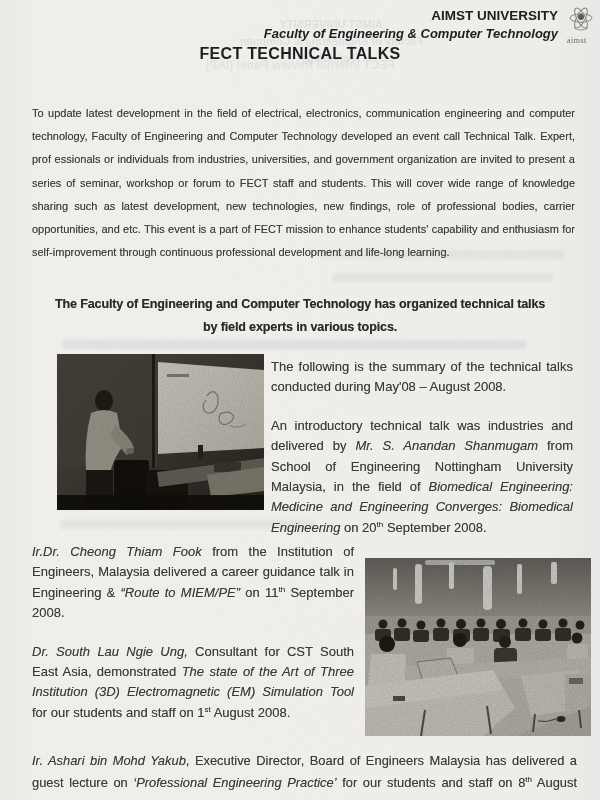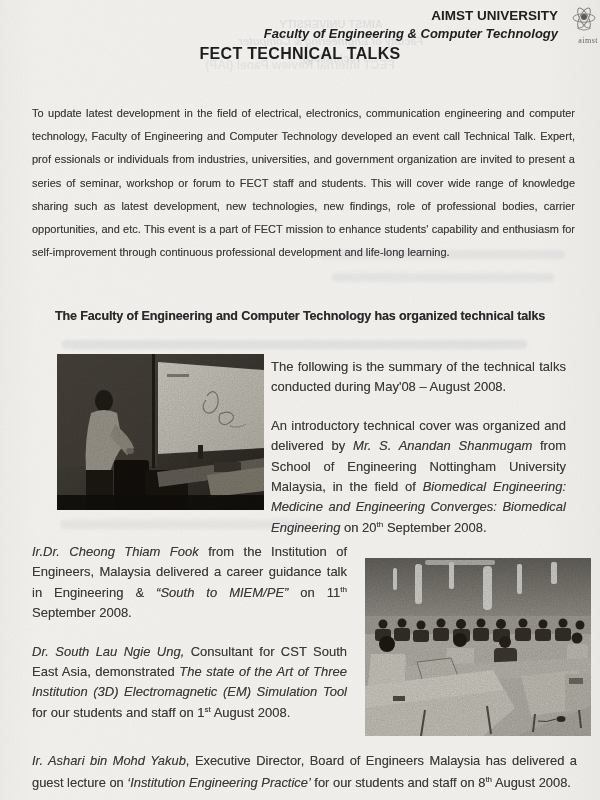--- a/index.html
+++ b/index.html
@@ -7,33 +7,33 @@
     position:relative; width:600px; height:800px; overflow:hidden;
     background:linear-gradient(90deg,#f2f1ee 0,#f7f6f3 6%,#f6f5f2 90%,#f1f0ed 100%);
     font-family:"Liberation Sans", sans-serif;
     color:#3d3d3d;
   }
   .abs { position:absolute; }
   
   .hdr-right { top:7px; right:42px; text-align:right; line-height:18px; }
   .hdr-university { font-size:13.5px; font-weight:bold; color:#222; }
   .hdr-faculty   { font-size:13px;  font-weight:bold; font-style:italic; color:#222; }
-  .logo { top:4px; left:567px; width:31px; text-align:right; }
+  .logo { top:4px; left:567px; width:31px; text-align:left; }
   .logo-caption { font-size:8px; color:#666; font-family:"Liberation Serif", serif; letter-spacing:.5px; margin-top:-2px; }
   .page-title { top:45px; left:0; width:600px; text-align:center;
     font-size:16px; font-weight:bold; color:#1f1f1f; letter-spacing:.3px; }
   
   .para { text-align:justify; text-shadow:0 0 .4px rgba(70,70,70,.55); }
   .intro { top:91px; left:32px; width:543px; font-size:11px; line-height:23.2px; }
   .statement { top:293px; left:30px; width:540px; text-align:center;
     font-weight:bold; color:#2c2c2c; font-size:12.6px; line-height:23px; letter-spacing:-.15px;
     text-shadow:0 0 .4px rgba(50,50,50,.55); }
-  .statement div { white-space:nowrap;margin-top:12px; }
+  .statement div { white-space:nowrap; }
   .col { font-size:13px; line-height:20.4px; }
-  .col p { margin:0 7px 18px 0; }
+  .col p { margin:0 0 18px 0; }
   .col-right { top:357px; left:271px; width:302px; }
   .col-left  { top:542px; left:32px;  width:322px; }
   .final { top:737px; left:32px; width:545px; font-size:12.9px; line-height:22px; }
   sup { font-size:.62em; line-height:0; vertical-align:super; }
   i { }
   
   .photo { display:block; }
   .photo-left  { top:354px; left:57px;  }
   .photo-right { top:558px; left:365px; }
   
@@ -81,20 +81,21 @@
     </svg>
     <div class="logo-caption">aimst</div>
   </div>
 
   <div class="abs page-title">FECT TECHNICAL TALKS</div>
 
   <p class="abs para intro">To update latest development in the field of electrical, electronics, communication engineering and computer technology, Faculty of Engineering and Computer Technology developed an event call Technical Talk. Expert, prof essionals or individuals from industries, universities, and government organization are invited to present a series of seminar, workshop or forum to FECT staff and students. This will cover wide range of knowledge sharing such as latest development, new technologies, new findings, role of professional bodies, carrier opportunities, and etc. This event is a part of FECT mission to enhance students' capability and enthusiasm for self-improvement through continuous professional development and life-long learning.</p>
 
   <div class="abs statement">
     <div>The Faculty of Engineering and Computer Technology has organized technical talks</div>
+    <div>by field experts in various topics.</div>
   </div>
 
   <svg class="abs photo photo-left" width="207" height="156" viewBox="0 0 207 156" role="img">
     <defs>
       <linearGradient id="lpbg" x1="0" y1="0" x2="1" y2="1">
         <stop offset="0" stop-color="#59544c"></stop>
           <stop offset="1" stop-color="#2c2823"></stop>
       </linearGradient>
       <linearGradient id="scr" x1="0" y1="0" x2="1" y2="1">
         <stop offset="0" stop-color="#e2dfd4"></stop>
@@ -129,25 +130,25 @@
       <rect x="157" y="108" width="27" height="10" fill="#403b33"></rect>
       <polygon points="150,121 207,113 207,137 154,143" fill="#8d8779"></polygon>
       <rect x="0" y="141" width="207" height="15" fill="#141California closed109" opacity="0"></rect>
       <rect x="0" y="141" width="207" height="15" fill="#14110d" opacity=".92"></rect>
     </g>
     <rect width="207" height="156" filter="url(#g1)" opacity=".28"></rect>
   </svg>
 
   <div class="abs col col-right">
     <p class="para">The following is the summary of the technical talks conducted during May'08 – August 2008.</p>
-    <p class="para"><span>An introductory technical cover was organized and delivered by </span><i>Mr. S. Anandan Shanmugam</i><span> from School of Engineering Nottingham University Malaysia, in the field of </span><i>Biomedical Engineering: Medicine and Engineering Converges: Biomedical Engineering</i><span> on 20</span><sup>th</sup><span> September 2008.</span></p>
+    <p class="para"><span>An introductory technical talk was industries and delivered by </span><i>Mr. S. Anandan Shanmugam</i><span> from School of Engineering Nottingham University Malaysia, in the field of </span><i>Biomedical Engineering: Medicine and Engineering Converges: Biomedical Engineering</i><span> on 20</span><sup>th</sup><span> September 2008.</span></p>
   </div>
 
   <div class="abs col col-left">
-    <p class="para"><i>Ir.Dr. Cheong Thiam Fook</i><span> from the Institution of Engineers, Malaysia delivered a career guidance talk in Engineering &amp; </span><i>“South to MIEM/PE”</i><span> on 11</span><sup>th</sup><span> September 2008.</span></p>
+    <p class="para"><i>Ir.Dr. Cheong Thiam Fook</i><span> from the Institution of Engineers, Malaysia delivered a career guidance talk in Engineering &amp; </span><i>“Route to MIEM/PE”</i><span> on 11</span><sup>th</sup><span> September 2008.</span></p>
     <p class="para"><i>Dr. South Lau Ngie Ung,</i><span> Consultant for CST South East Asia, demonstrated </span><i>The state of the Art of Three Institution (3D) Electromagnetic (EM) Simulation Tool</i><span> for our students and staff on 1</span><sup>st</sup><span> August 2008.</span></p>
   </div>
 
   <svg class="abs photo photo-right" width="226" height="178" viewBox="0 0 226 178" role="img">
     <defs>
       <linearGradient id="ceil" x1="0" y1="0" x2="0" y2="1">
         <stop offset="0" stop-color="#6f6c65"></stop>
           <stop offset="1" stop-color="#a3a098"></stop>
       </linearGradient>
       <filter id="g2">
@@ -217,21 +218,21 @@
           <line x1="122" y1="148" x2="126" y2="176"></line>
         <line x1="170" y1="156" x2="168" y2="174"></line>
           <line x1="214" y1="152" x2="216" y2="170"></line>
       </g>
       <ellipse cx="196" cy="161" rx="4.5" ry="3" fill="#35302a"></ellipse>
       <path d="M191,161 q-10,4 -18,2" stroke="#4a453e" stroke-width="1" fill="none"></path>
     </g>
     <rect width="226" height="178" filter="url(#g2)" opacity=".3"></rect>
   </svg>
 
-  <p class="abs para final"><i>Ir. Ashari bin Mohd Yakub</i><span>, Executive Director, Board of Engineers Malaysia has delivered a guest lecture on </span><i>‘Institution Engineering Practice’</i><span> for our students and staff on 8</span><sup>th</sup><span> August 2008.</span></p>
+  <p class="abs para final"><i>Ir. Ashari bin Mohd Yakub</i><span>, Executive Director, Board of Engineers Malaysia has delivered a guest lecture on </span><i>‘Professional Engineering Practice’</i><span> for our students and staff on 8</span><sup>th</sup><span> August 2008.</span></p>
 
   <svg class="abs grain" width="600" height="800">
     <defs>
       <filter id="pg">
           <feTurbulence type="fractalNoise" baseFrequency="0.75" numOctaves="2"></feTurbulence>
         <feColorMatrix type="matrix" values="0 0 0 0 0  0 0 0 0 0  0 0 0 0 0  .3 .3 .3 0 0"></feColorMatrix>
         </filter>
     </defs>
     <rect width="600" height="800" filter="url(#pg)" opacity=".07"></rect>
   </svg>

